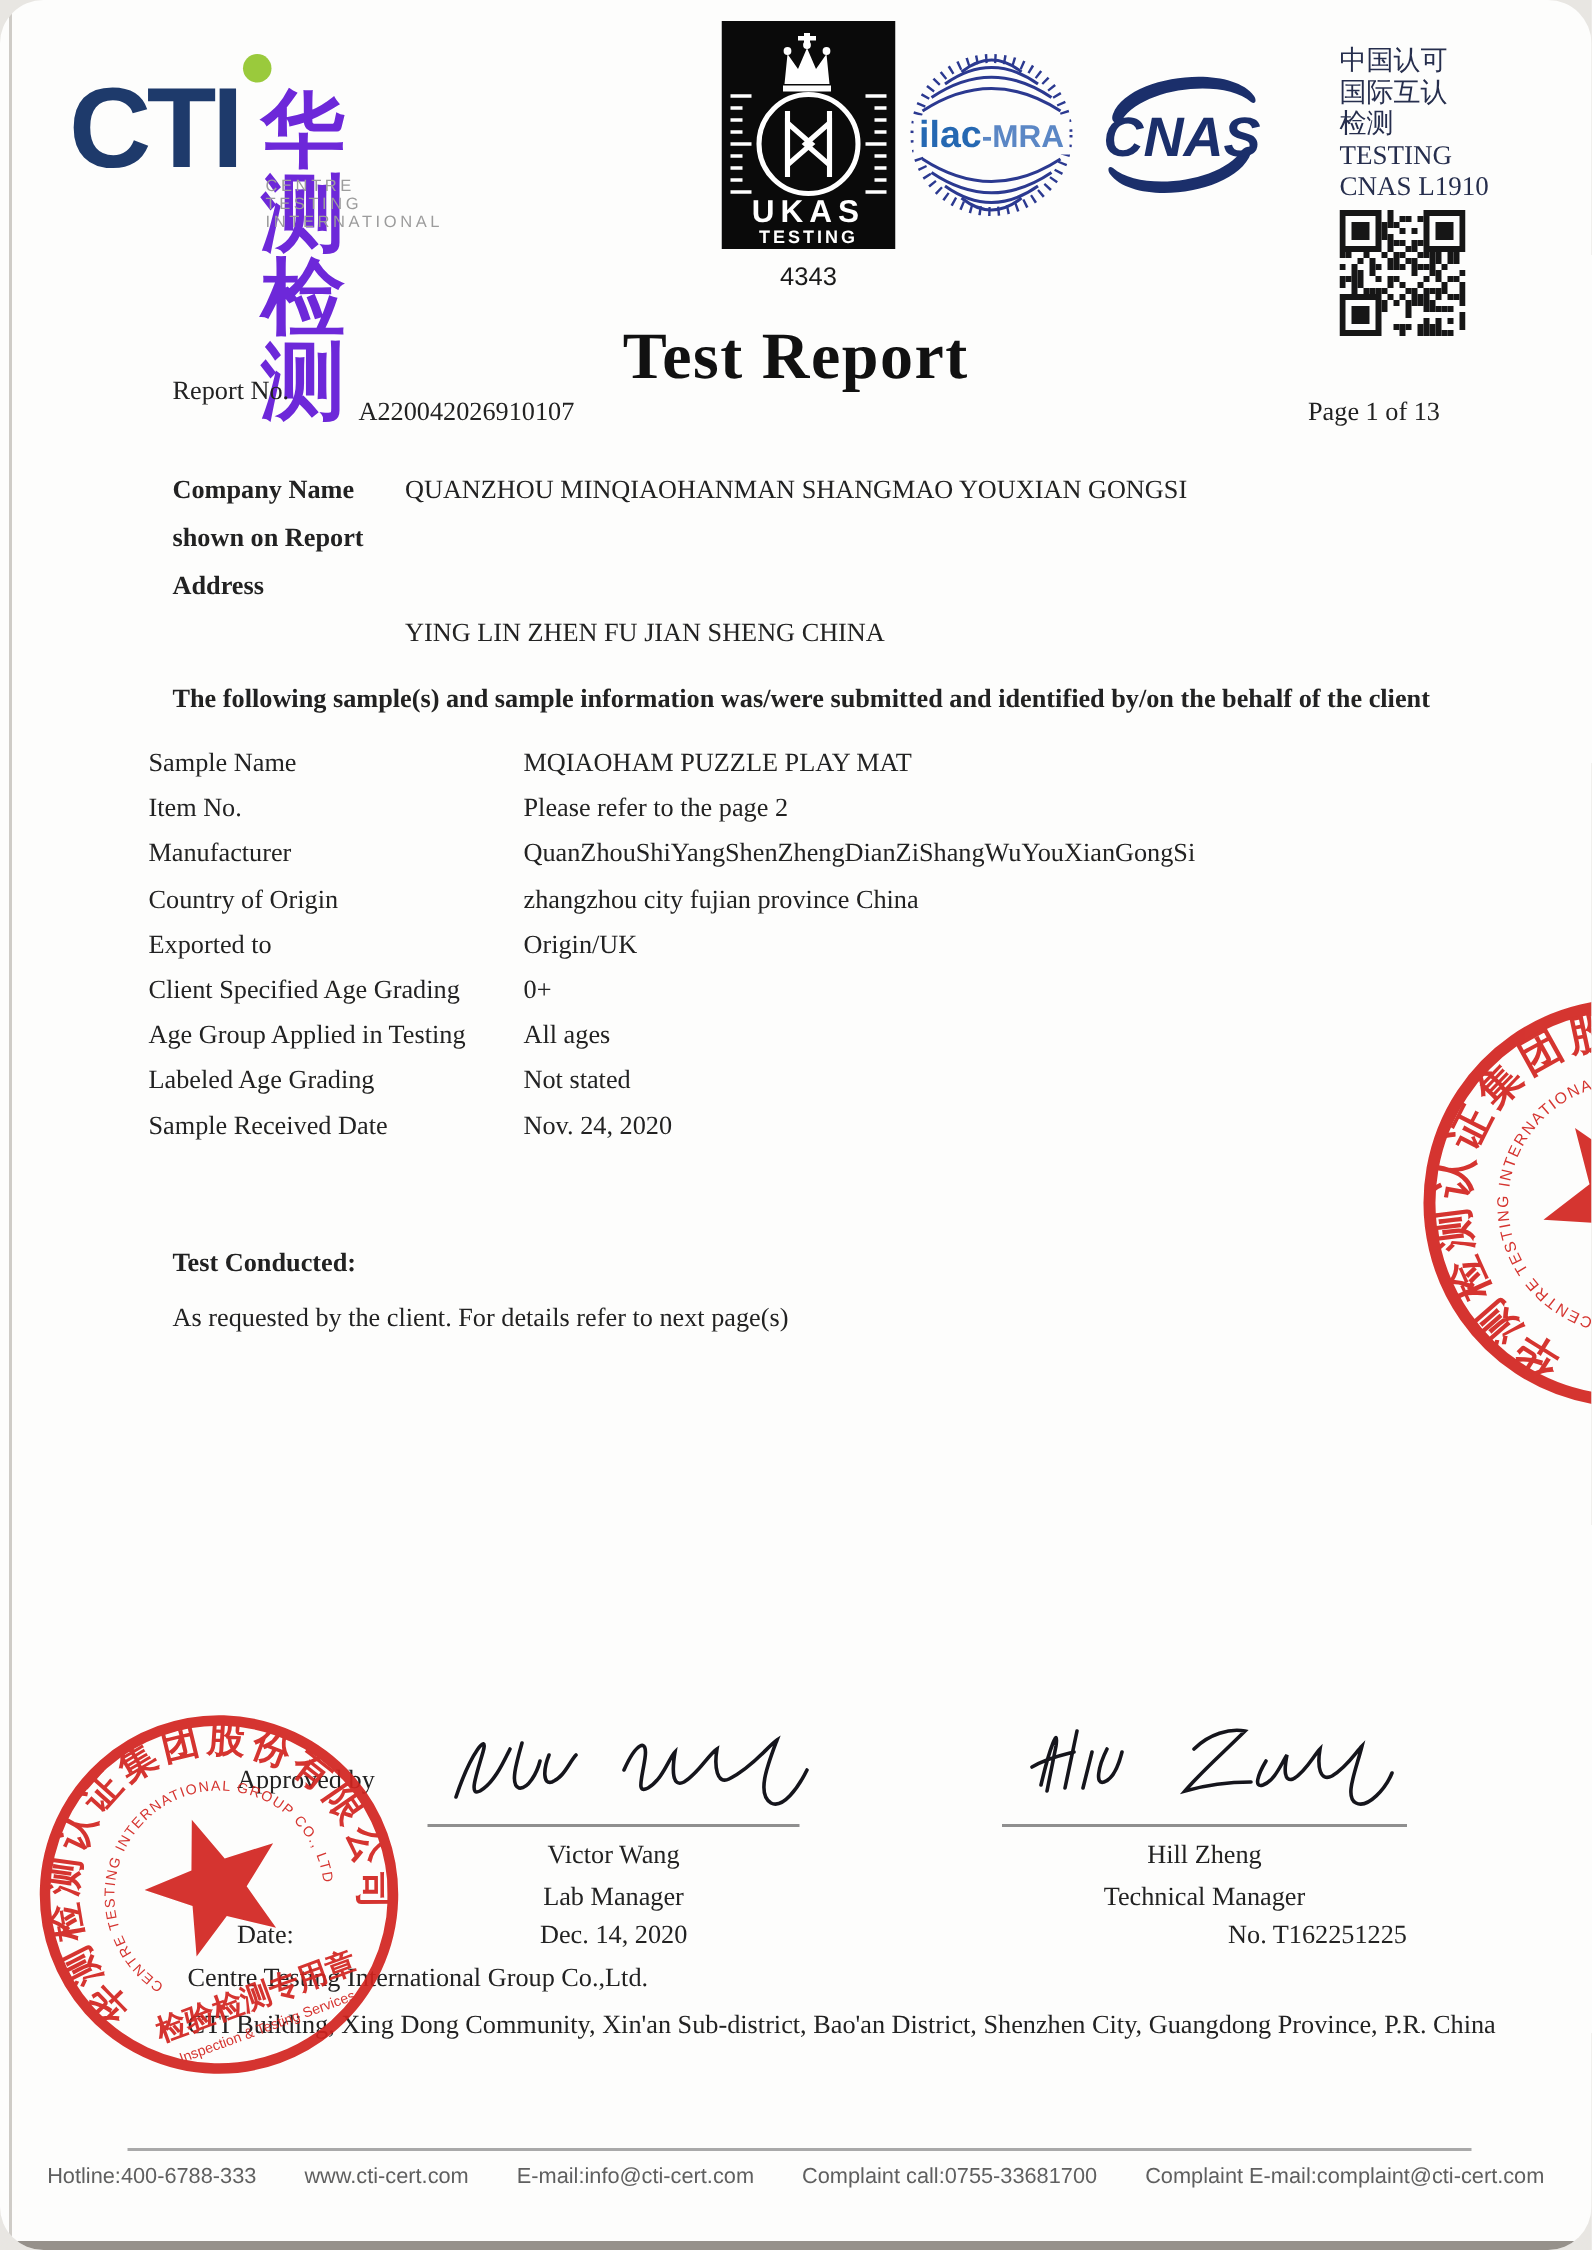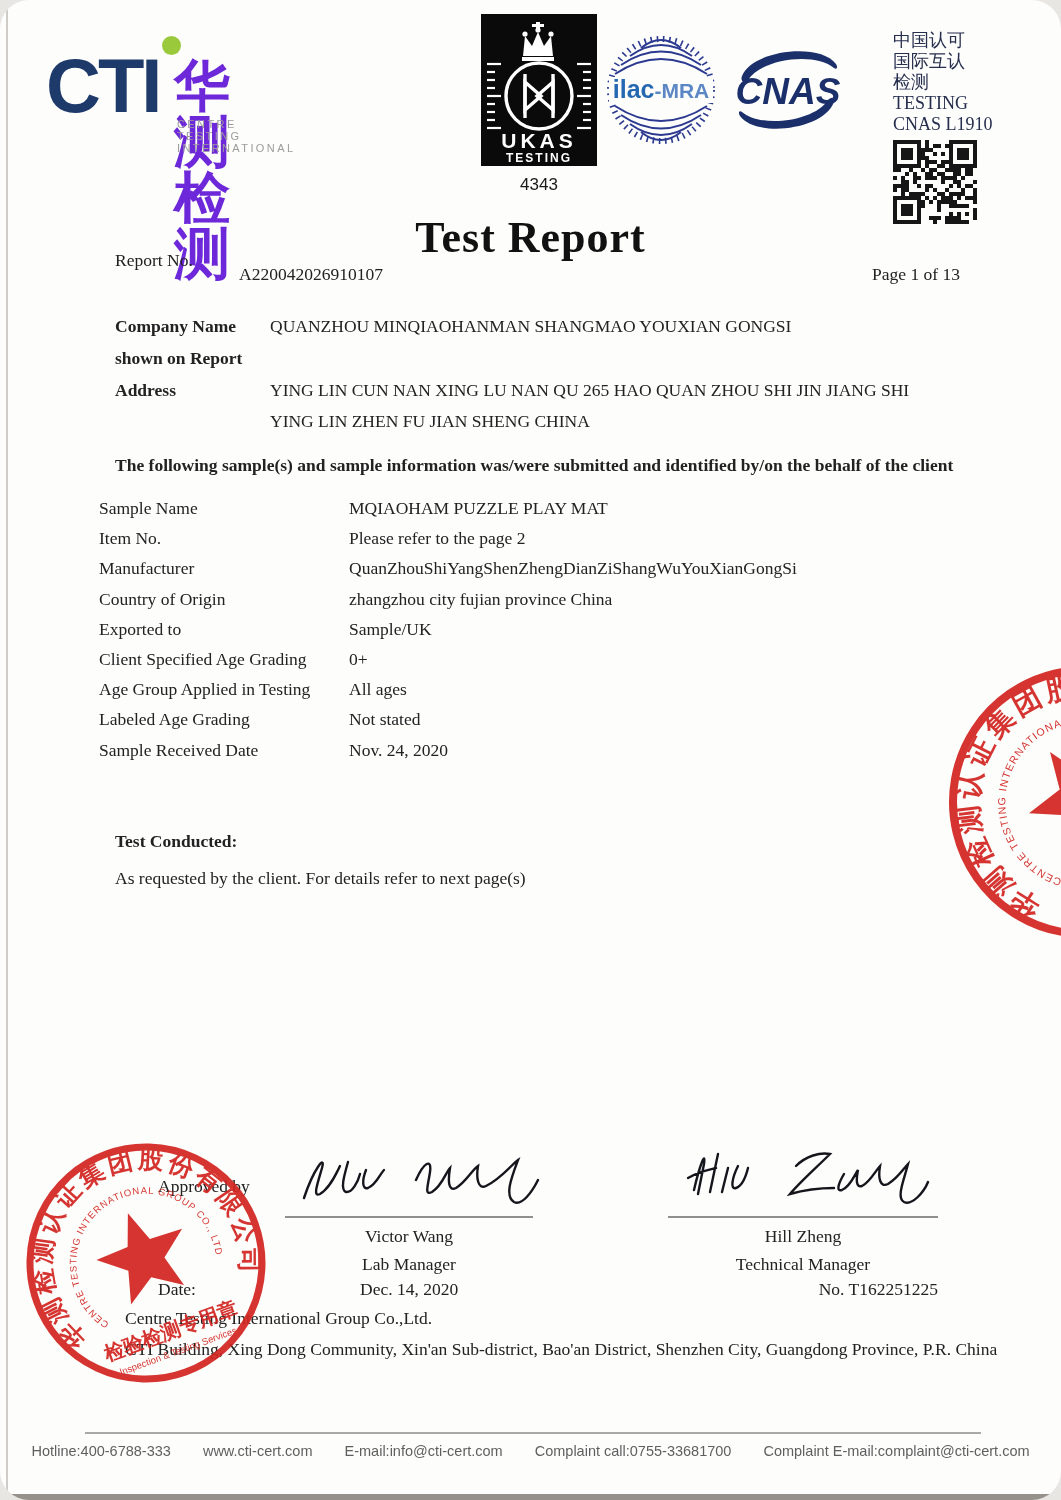--- a/index.html
+++ b/index.html
@@ -281,31 +281,30 @@
   <div class="abs title" style="top:188px;margin-top:24px;">Test Report</div>
 
   <span class="abs t17" style="left:115px;top:250px;">Report No.</span>
   <span class="abs t17" style="left:239px;top:264px;">A220042026910107</span>
   <span class="abs t17" style="left:872px;top:264px;">Page 1 of 13</span>
 
   <span class="abs t17 b" style="left:115px;top:316px;">Company Name</span>
   <span class="abs t17" style="left:270px;top:316px;">QUANZHOU MINQIAOHANMAN SHANGMAO YOUXIAN GONGSI</span>
   <span class="abs t17 b" style="left:115px;top:348px;">shown on Report</span>
   <span class="abs t17 b" style="left:115px;top:380px;">Address</span>
-  <span class="abs t17" style="left:270px;top:380px;">YING LIN CUN NAN XING LU NAN QU 265 HAO QUAN ZHOU SHI JIN JIANG SHI</span>
   <span class="abs t17" style="left:270px;top:411px;">YING LIN ZHEN FU JIAN SHENG CHINA</span>
 
   <div class="abs t17 b" style="left:115px;top:450px;width:845px;line-height:30px;">The following sample(s) and sample information was/were submitted and identified by/on the behalf of the client</div>
 
   <div class="abs t17" style="left:99px;top:498px;">
     <div class="row"><span class="lbl">Sample Name</span><span>MQIAOHAM PUZZLE PLAY MAT</span></div>
     <div class="row"><span class="lbl">Item No.</span><span>Please refer to the page 2</span></div>
     <div class="row"><span class="lbl">Manufacturer</span><span>QuanZhouShiYangShenZhengDianZiShangWuYouXianGongSi</span></div>
     <div class="row"><span class="lbl">Country of Origin</span><span>zhangzhou city fujian province China</span></div>
-    <div class="row"><span class="lbl">Exported to</span><span>Sample/UK</span></div>
+    <div class="row"><span class="lbl">Exported to</span><span>Origin/UK</span></div>
     <div class="row"><span class="lbl">Client Specified Age Grading</span><span>0+</span></div>
     <div class="row"><span class="lbl">Age Group Applied in Testing</span><span>All ages</span></div>
     <div class="row"><span class="lbl">Labeled Age Grading</span><span>Not stated</span></div>
     <div class="row"><span class="lbl">Sample Received Date</span><span>Nov. 24, 2020</span></div>
   </div>
 
   <div class="abs t17 b" style="left:115px;top:831px;">Test Conducted:</div>
   <div class="abs t17" style="left:115px;top:868px;">As requested by the client. For details refer to next page(s)</div>
 
   <svg class="abs stamp" style="left:935px;top:652px;" width="300" height="300" viewBox="-150 -150 300 300">

